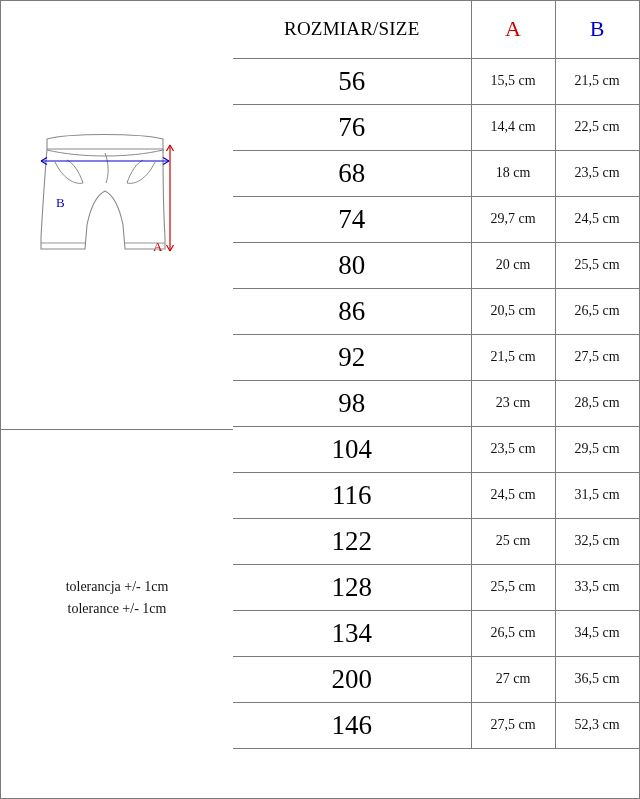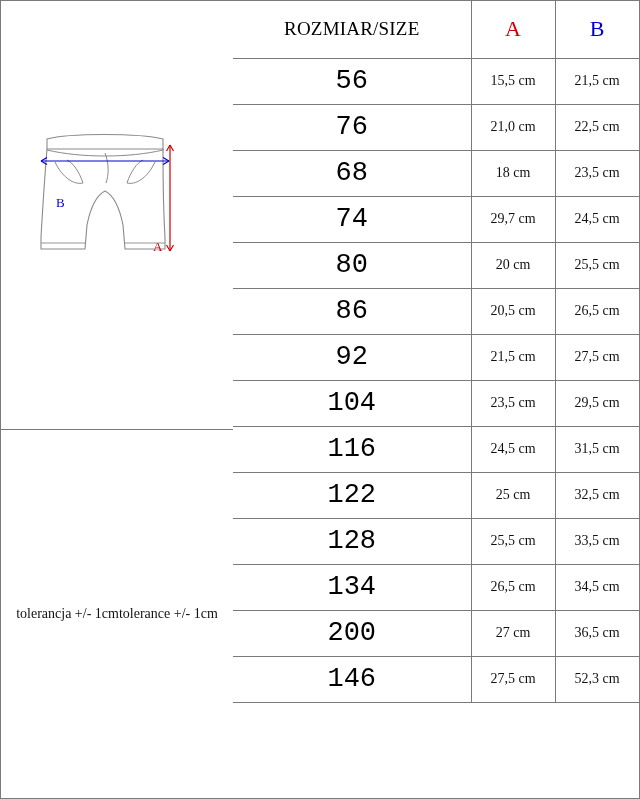--- a/index.html
+++ b/index.html
@@ -35,25 +35,26 @@
     left: 0;
     top: 0;
     width: 232px;
     height: 429px;
     box-sizing: border-box;
     border-bottom: 1px solid #7a7a7a;
   }
   .tolerance-cell {
     position: absolute;
     left: 0;
-    top: 429px;
+    top: 413px;
     width: 232px;
     height: 368px;
     box-sizing: border-box;
     display: flex;
+    flex-direction: column;
     align-items: center;
     justify-content: center;
   }
   .tolerance-cell .tl {
     font-size: 14px;
     line-height: 22px;
     color: #111;
     white-space: nowrap;
   }
 
@@ -125,21 +126,21 @@
   .hdr-b {
     font-size: 22px;
     color: #0000cc;
     font-family: "Liberation Serif", serif;
   }
   .row-h {
     height: 46px;
   }
   .cell-size {
     font-size: 27px;
-    font-family: Liberation Mono, monospace;
+    font-family: Liberation Serif, serif;
     color: #000;
   }
   .cell-meas {
     font-size: 14px;
     font-family: Liberation Serif, serif;
     color: #111;
   }
 </style>
 </head>
 <body>
@@ -197,21 +198,21 @@
         <th class="hdr-a">A</th>
         <th class="hdr-b">B</th>
       </tr>
     <tr class="row-h">
           <td class="cell-size">56</td>
           <td class="cell-meas">15,5 cm</td>
           <td class="cell-meas">21,5 cm</td>
         </tr>
         <tr class="row-h">
           <td class="cell-size">76</td>
-          <td class="cell-meas">21,0 cm</td>
+          <td class="cell-meas">14,4 cm</td>
           <td class="cell-meas">22,5 cm</td>
         </tr>
         <tr class="row-h">
           <td class="cell-size">68</td>
           <td class="cell-meas">18 cm</td>
           <td class="cell-meas">23,5 cm</td>
         </tr>
         <tr class="row-h">
           <td class="cell-size">74</td>
           <td class="cell-meas">29,7 cm</td>
@@ -226,20 +227,25 @@
           <td class="cell-size">86</td>
           <td class="cell-meas">20,5 cm</td>
           <td class="cell-meas">26,5 cm</td>
         </tr>
         <tr class="row-h">
           <td class="cell-size">92</td>
           <td class="cell-meas">21,5 cm</td>
           <td class="cell-meas">27,5 cm</td>
         </tr>
         <tr class="row-h">
+          <td class="cell-size">98</td>
+          <td class="cell-meas">23 cm</td>
+          <td class="cell-meas">28,5 cm</td>
+        </tr>
+        <tr class="row-h">
           <td class="cell-size">104</td>
           <td class="cell-meas">23,5 cm</td>
           <td class="cell-meas">29,5 cm</td>
         </tr>
         <tr class="row-h">
           <td class="cell-size">116</td>
           <td class="cell-meas">24,5 cm</td>
           <td class="cell-meas">31,5 cm</td>
         </tr>
         <tr class="row-h">

